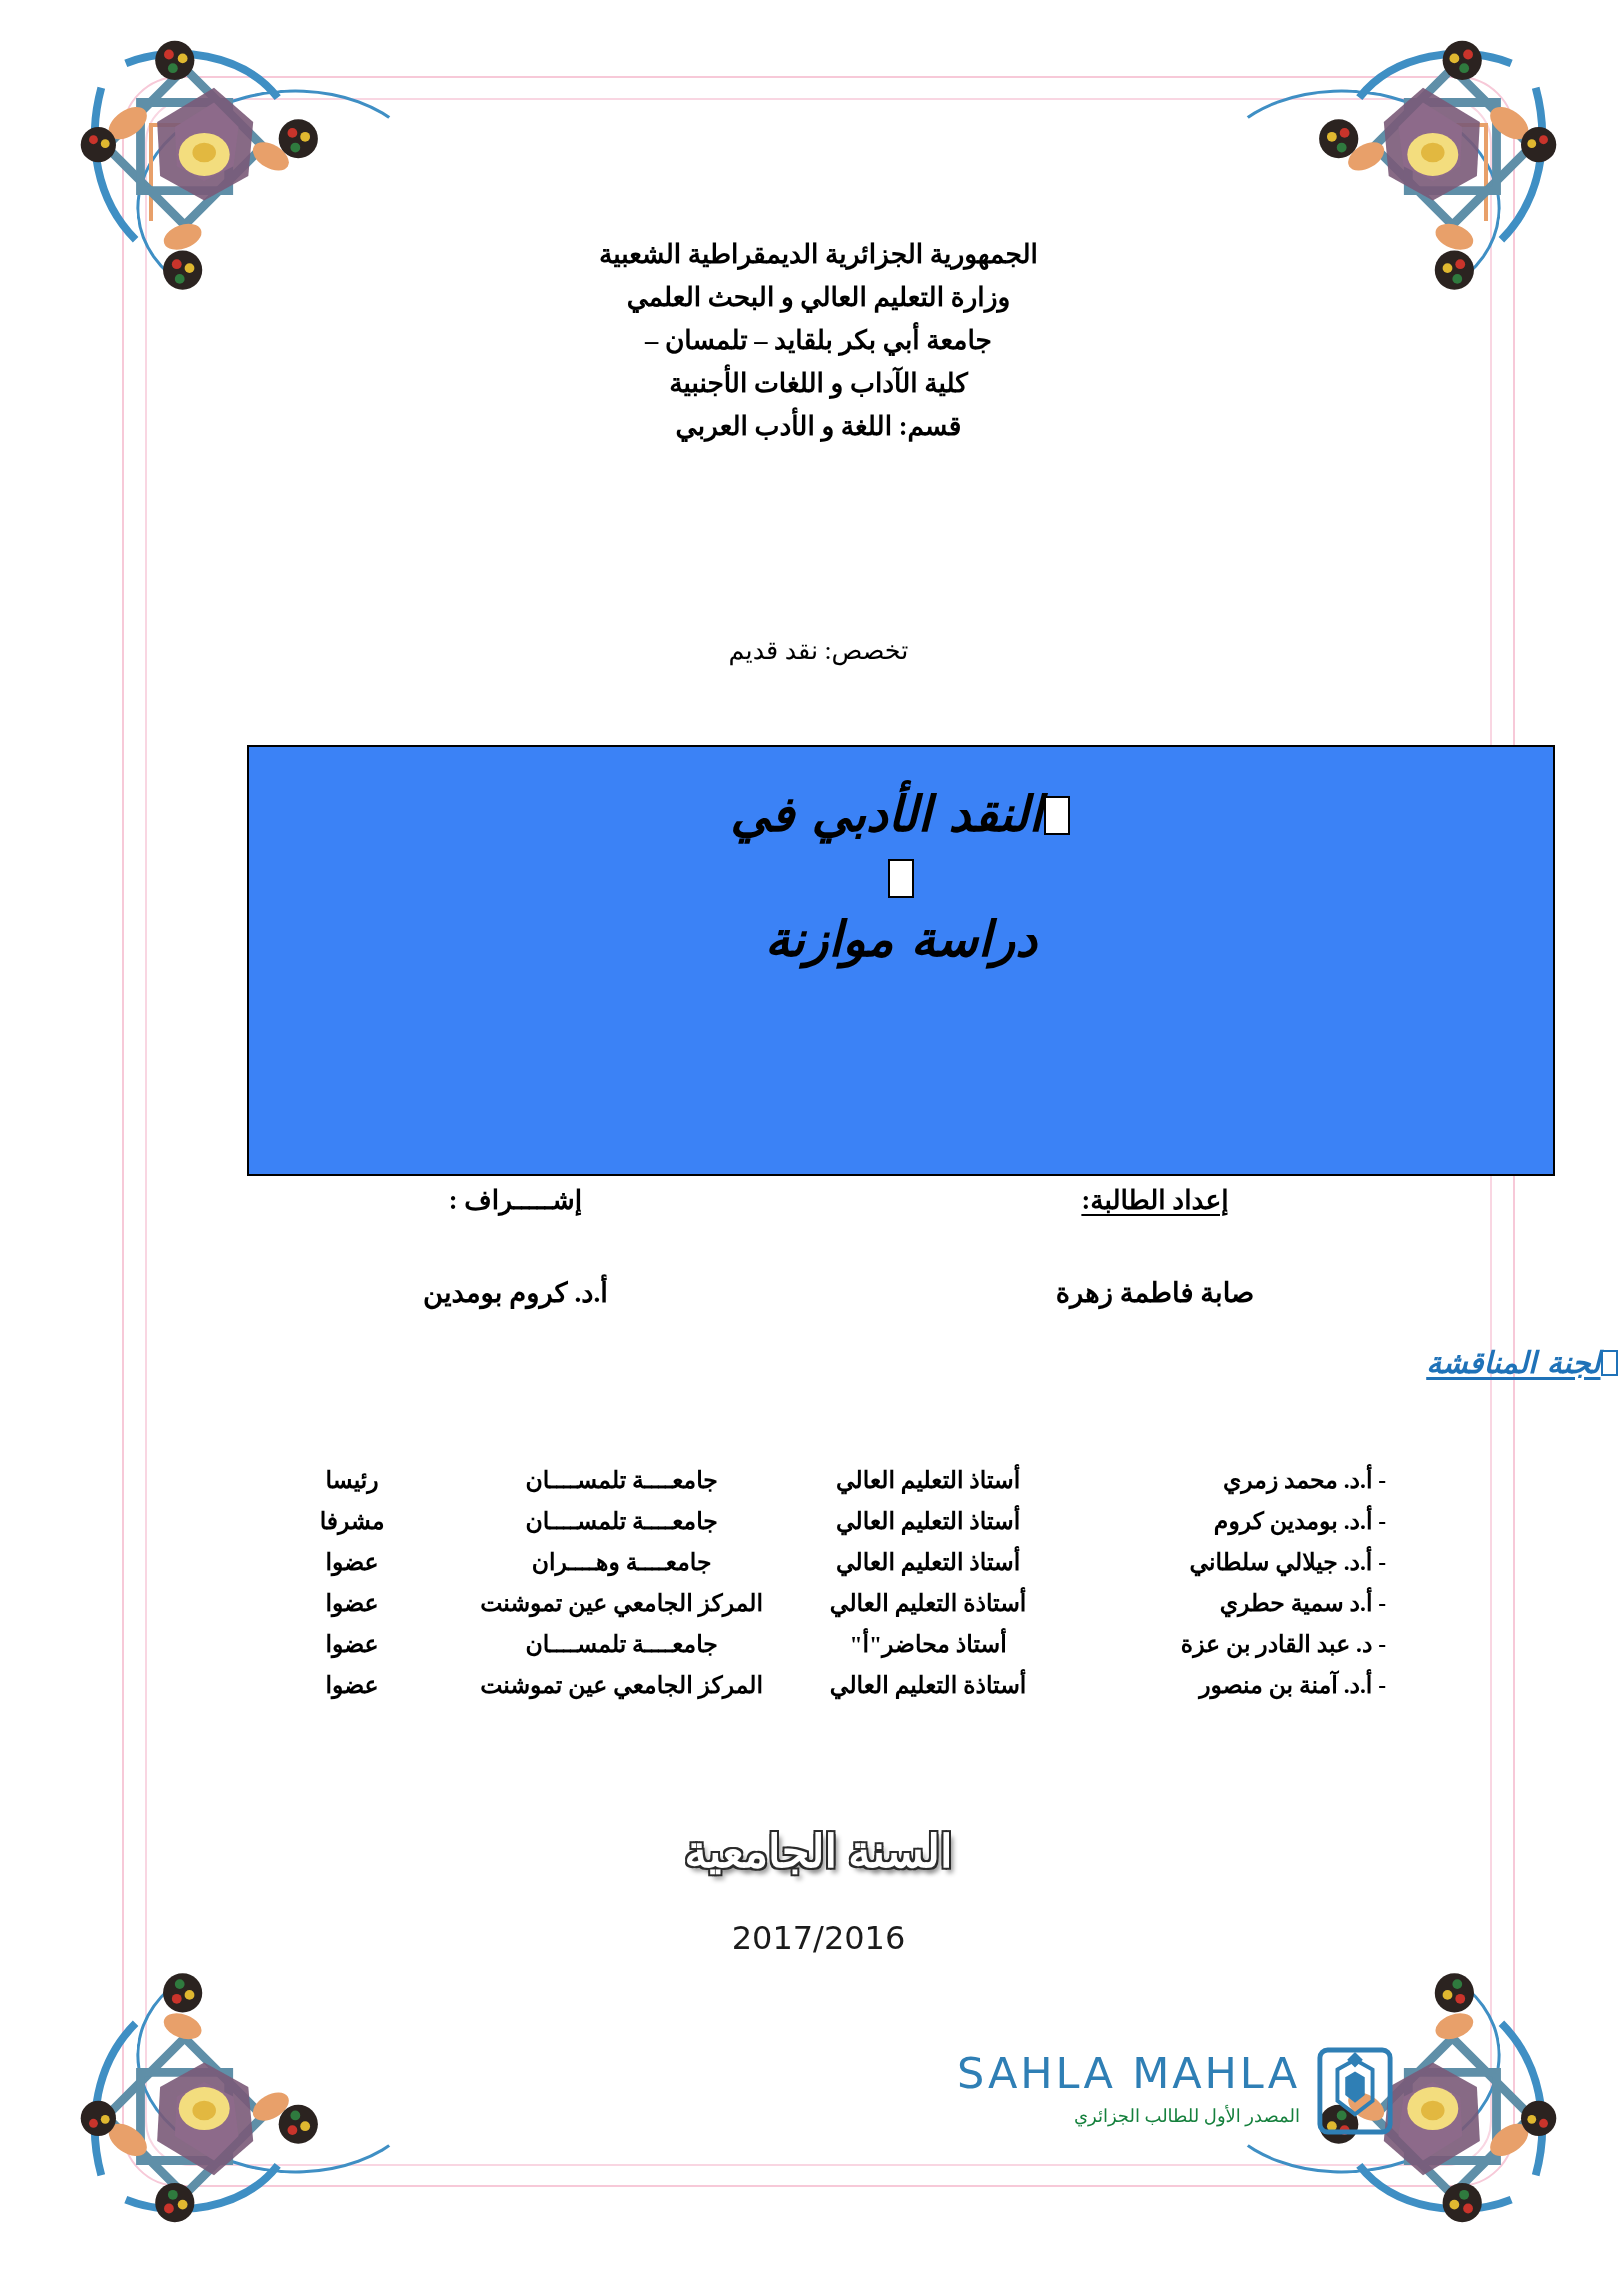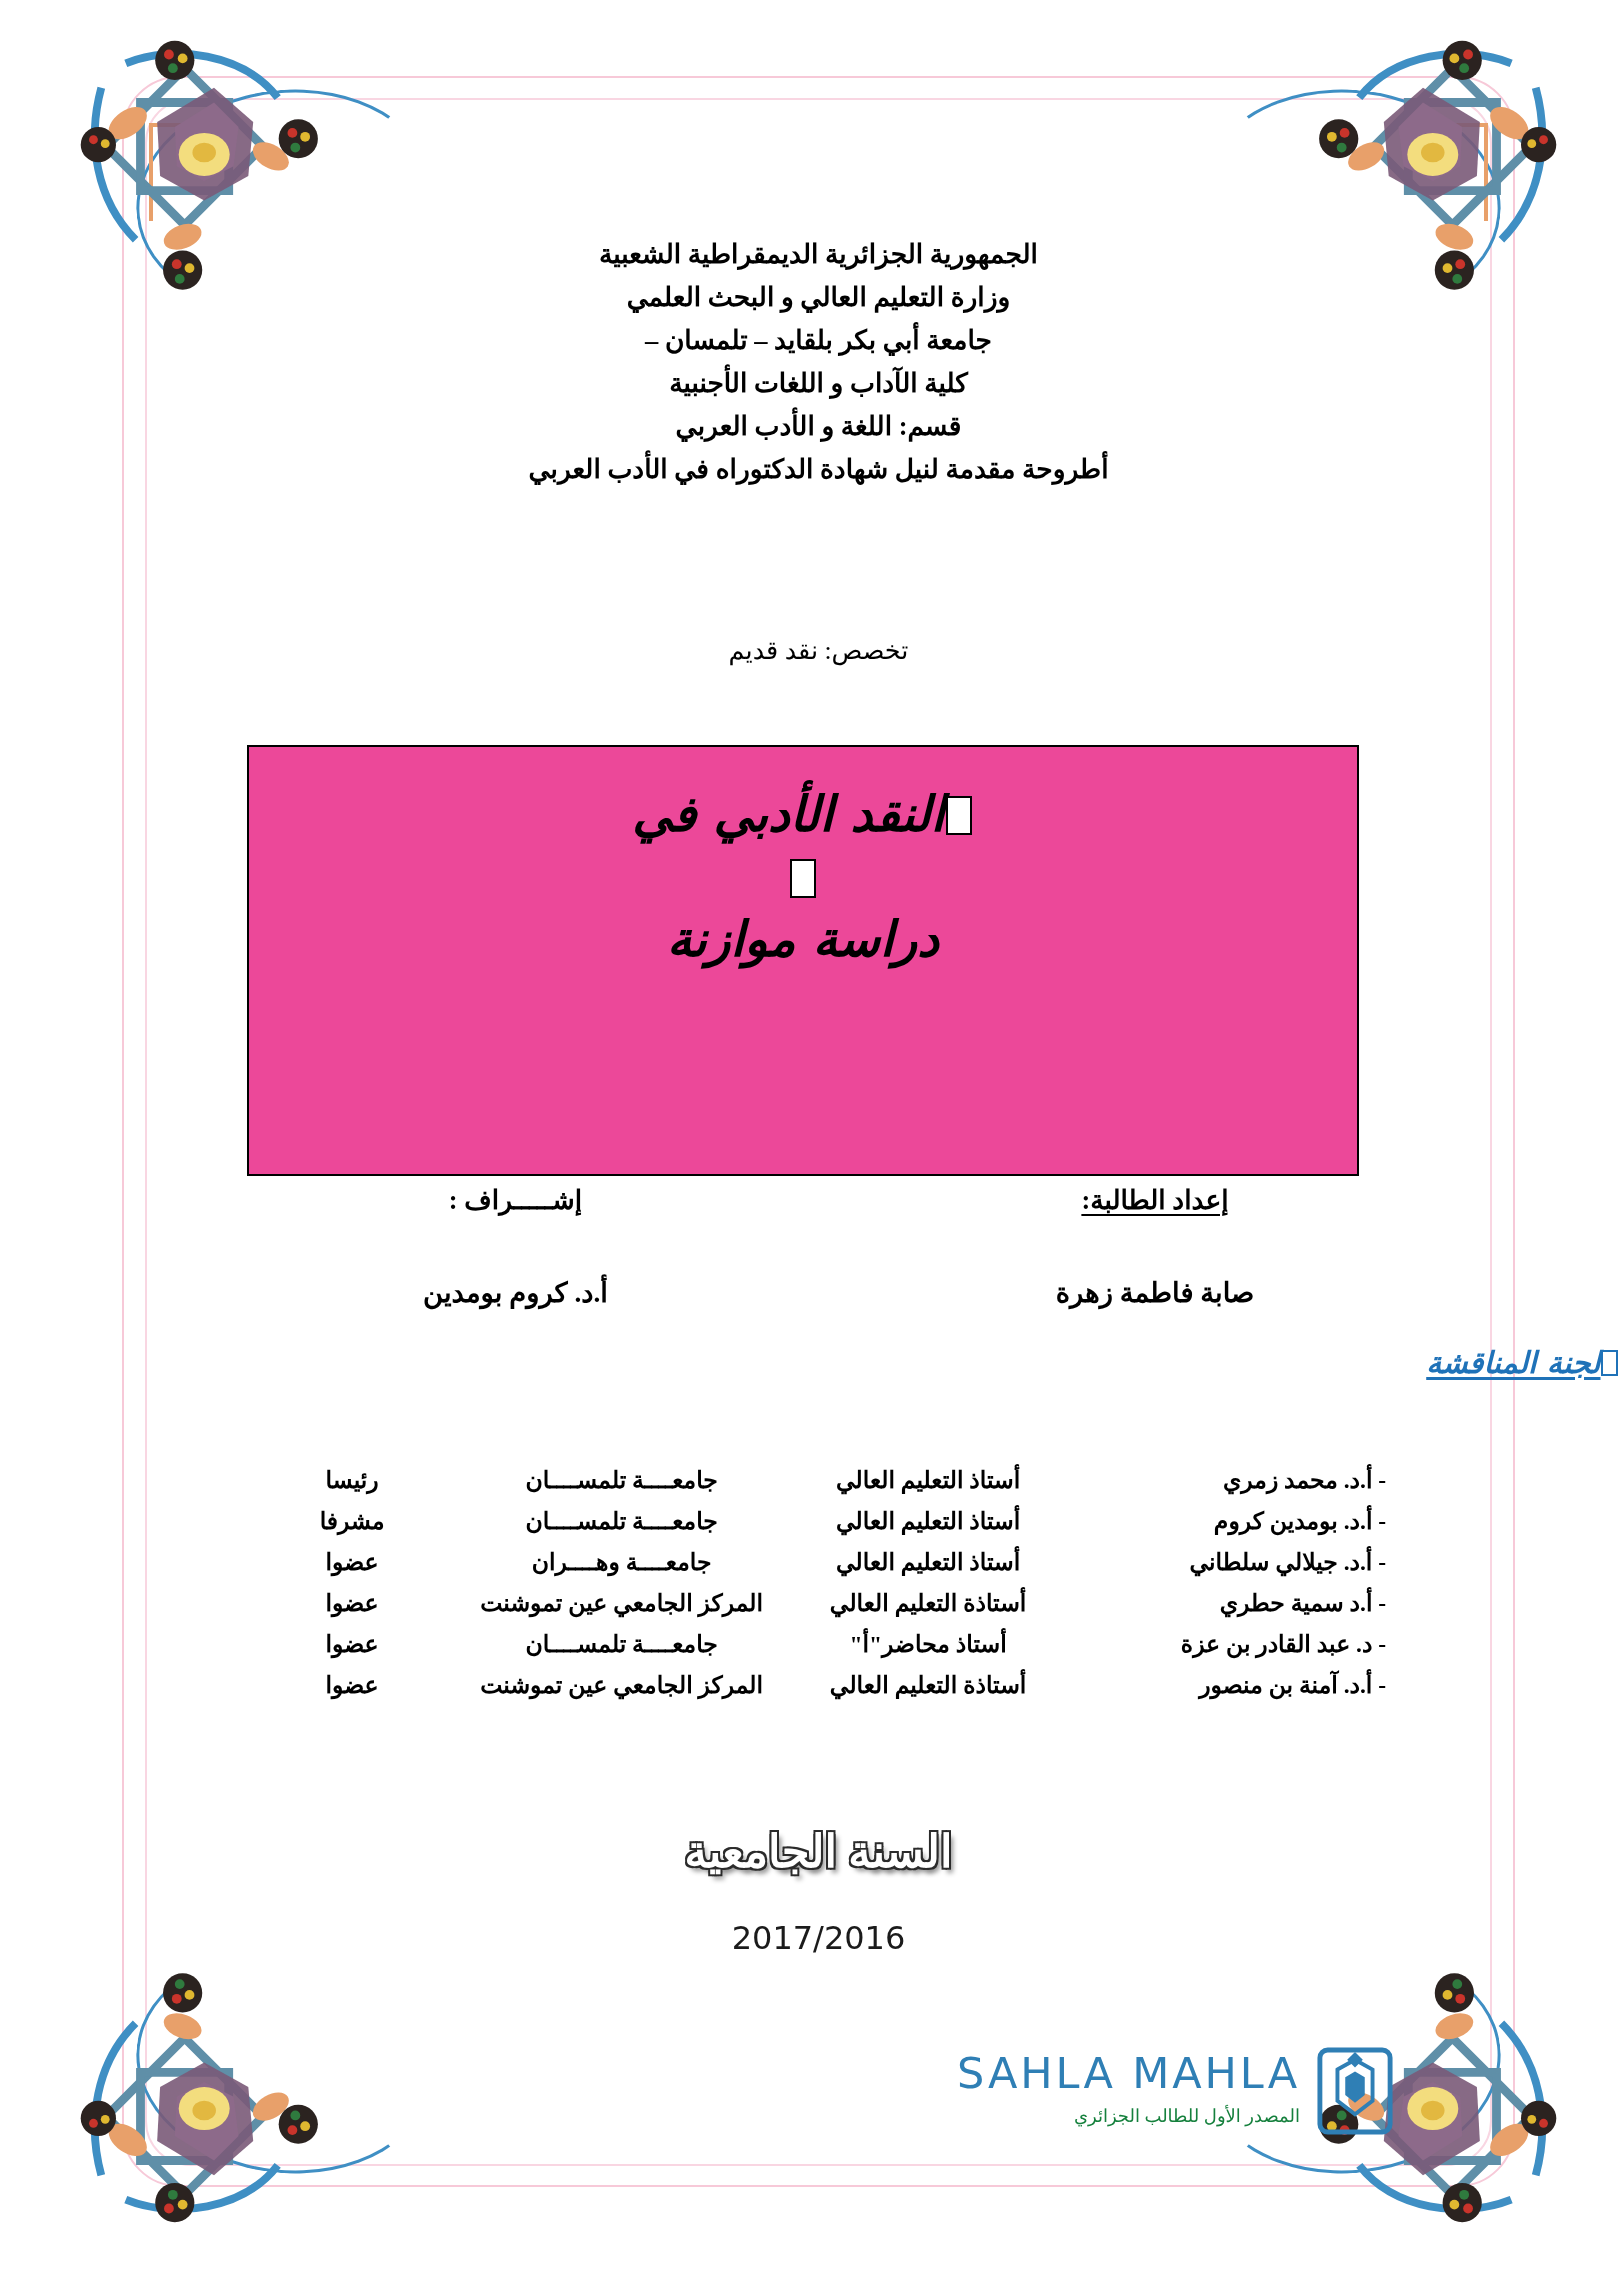--- a/index.html
+++ b/index.html
@@ -53,22 +53,22 @@
     letter-spacing:0.3px;
   }
   .header div{white-space:nowrap;}
   .specialization{
     position:absolute;left:0;right:0;top:635px;text-align:center;
     font-size:25.5px;color:#000;font-weight:normal;
   }
 
   
   .title-box{
-    position:absolute;left:231px;top:745px;width:1112px;height:431px;
-    border:2.9px solid #000;box-sizing:border-box;background:#ec4899;
+    position:absolute;left:231px;top:745px;width:1308px;height:431px;
+    border:2.9px solid #000;box-sizing:border-box;background:#3b82f6;
   }
   .title-lines{
     position:absolute;left:0;right:0;top:37px;text-align:center;
     font-family:"DejaVu Sans","Liberation Sans",sans-serif;
     font-weight:bold;font-style:italic;
     font-size:49px;line-height:1.28;color:#000;
     letter-spacing:-1px;
   }
   .title-lines div{white-space:nowrap;}
   .tofu{
@@ -298,21 +298,20 @@
         <circle cx="39" cy="117" r="4.5" fill="#e0b830"></circle>
     </g>
   </svg>
 
   <div class="header">
     <div>الجمهورية الجزائرية الديمقراطية الشعبية</div>
     <div>وزارة التعليم العالي و البحث العلمي</div>
     <div>جامعة أبي بكر بلقايد – تلمسان –</div>
     <div>كلية الآداب و اللغات الأجنبية</div>
     <div>قسم: اللغة و الأدب العربي</div>
-    <div>أطروحة مقدمة لنيل شهادة الدكتوراه في الأدب العربي</div>
   </div>
 
   <div class="specialization">تخصص: نقد قديم</div>
 
   <div class="title-box">
     <div class="title-lines">
       <div>
         <span class="tofu"></span><span>النقد الأدبي في</span>
       </div>
       <div>

